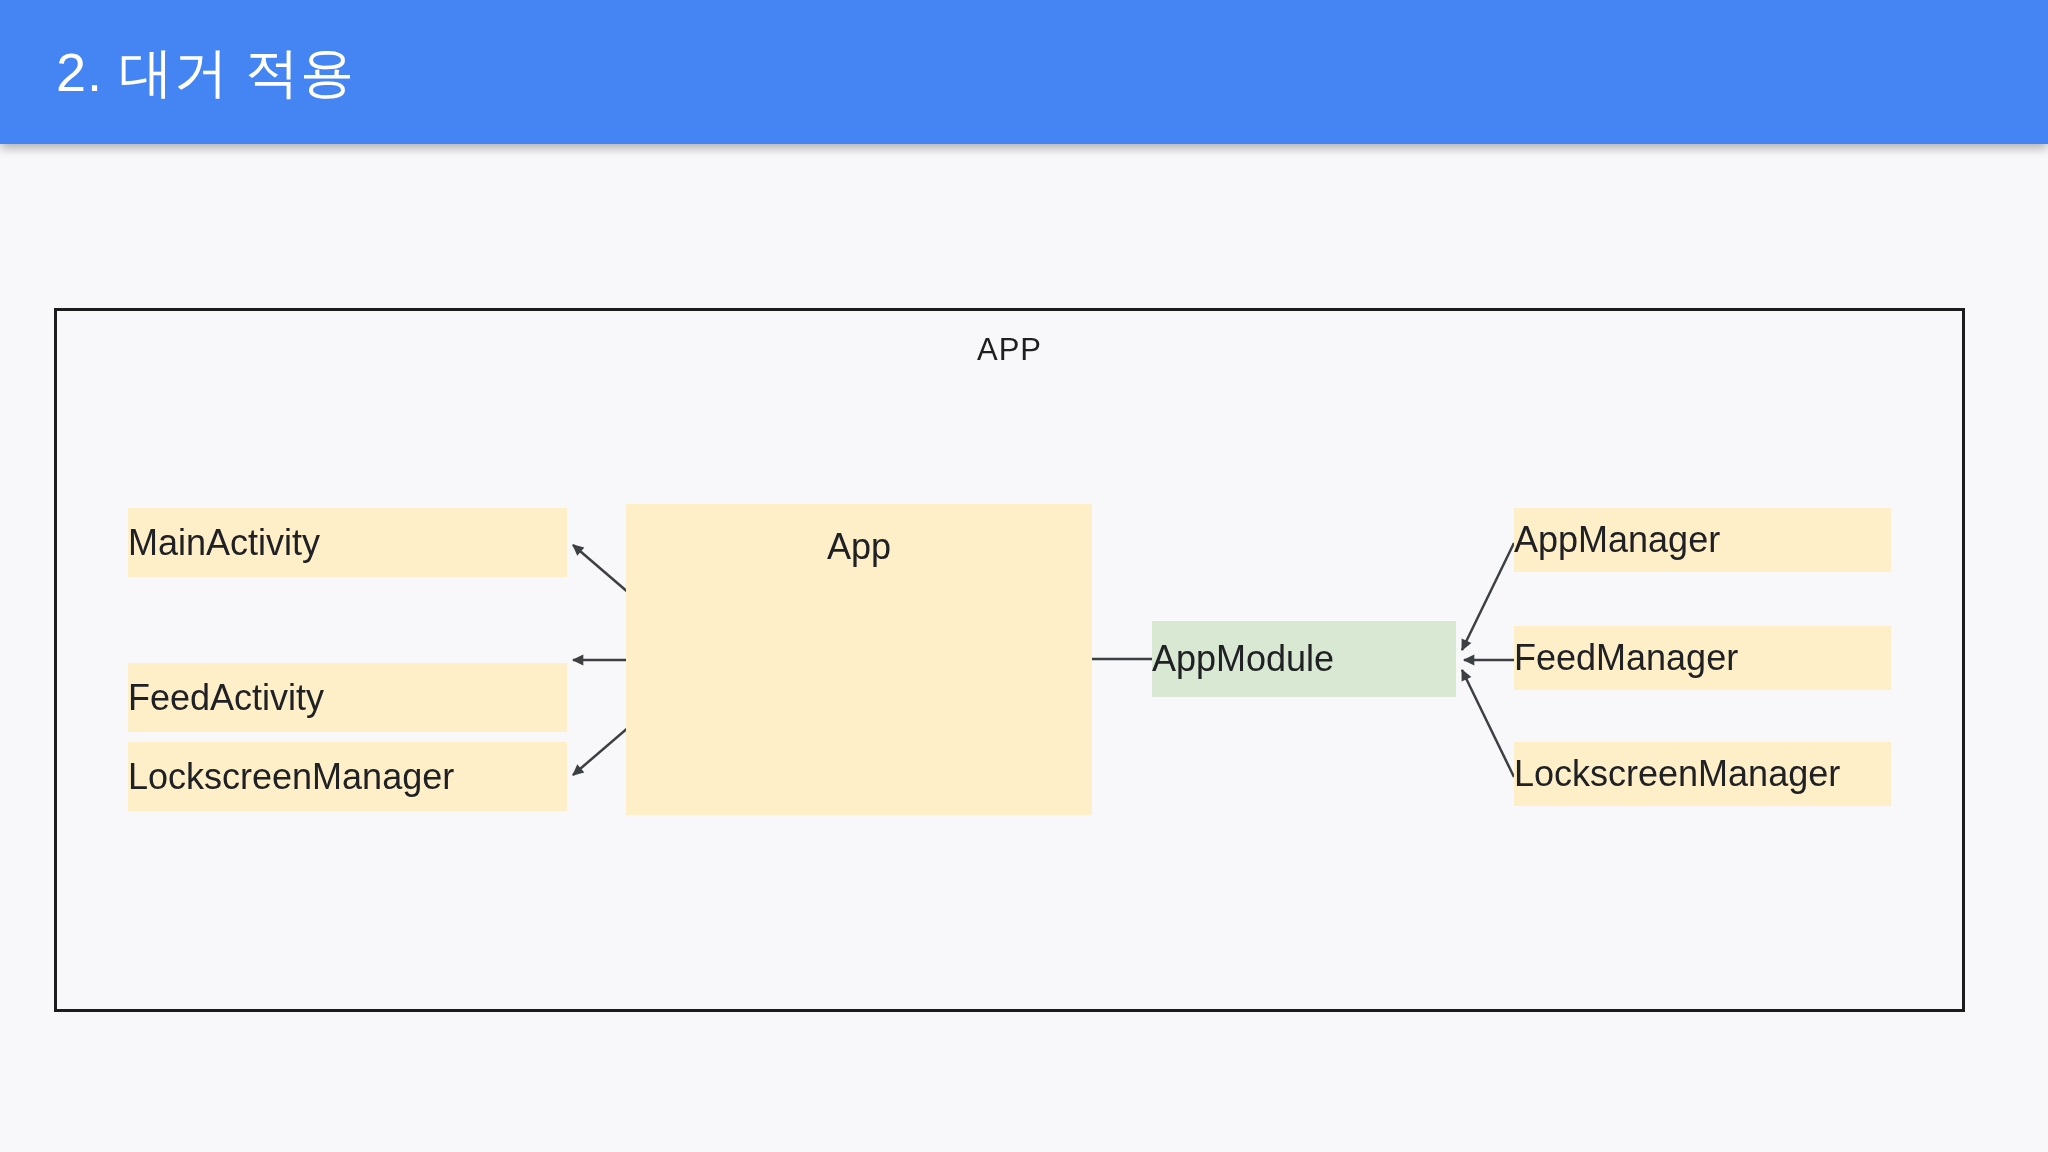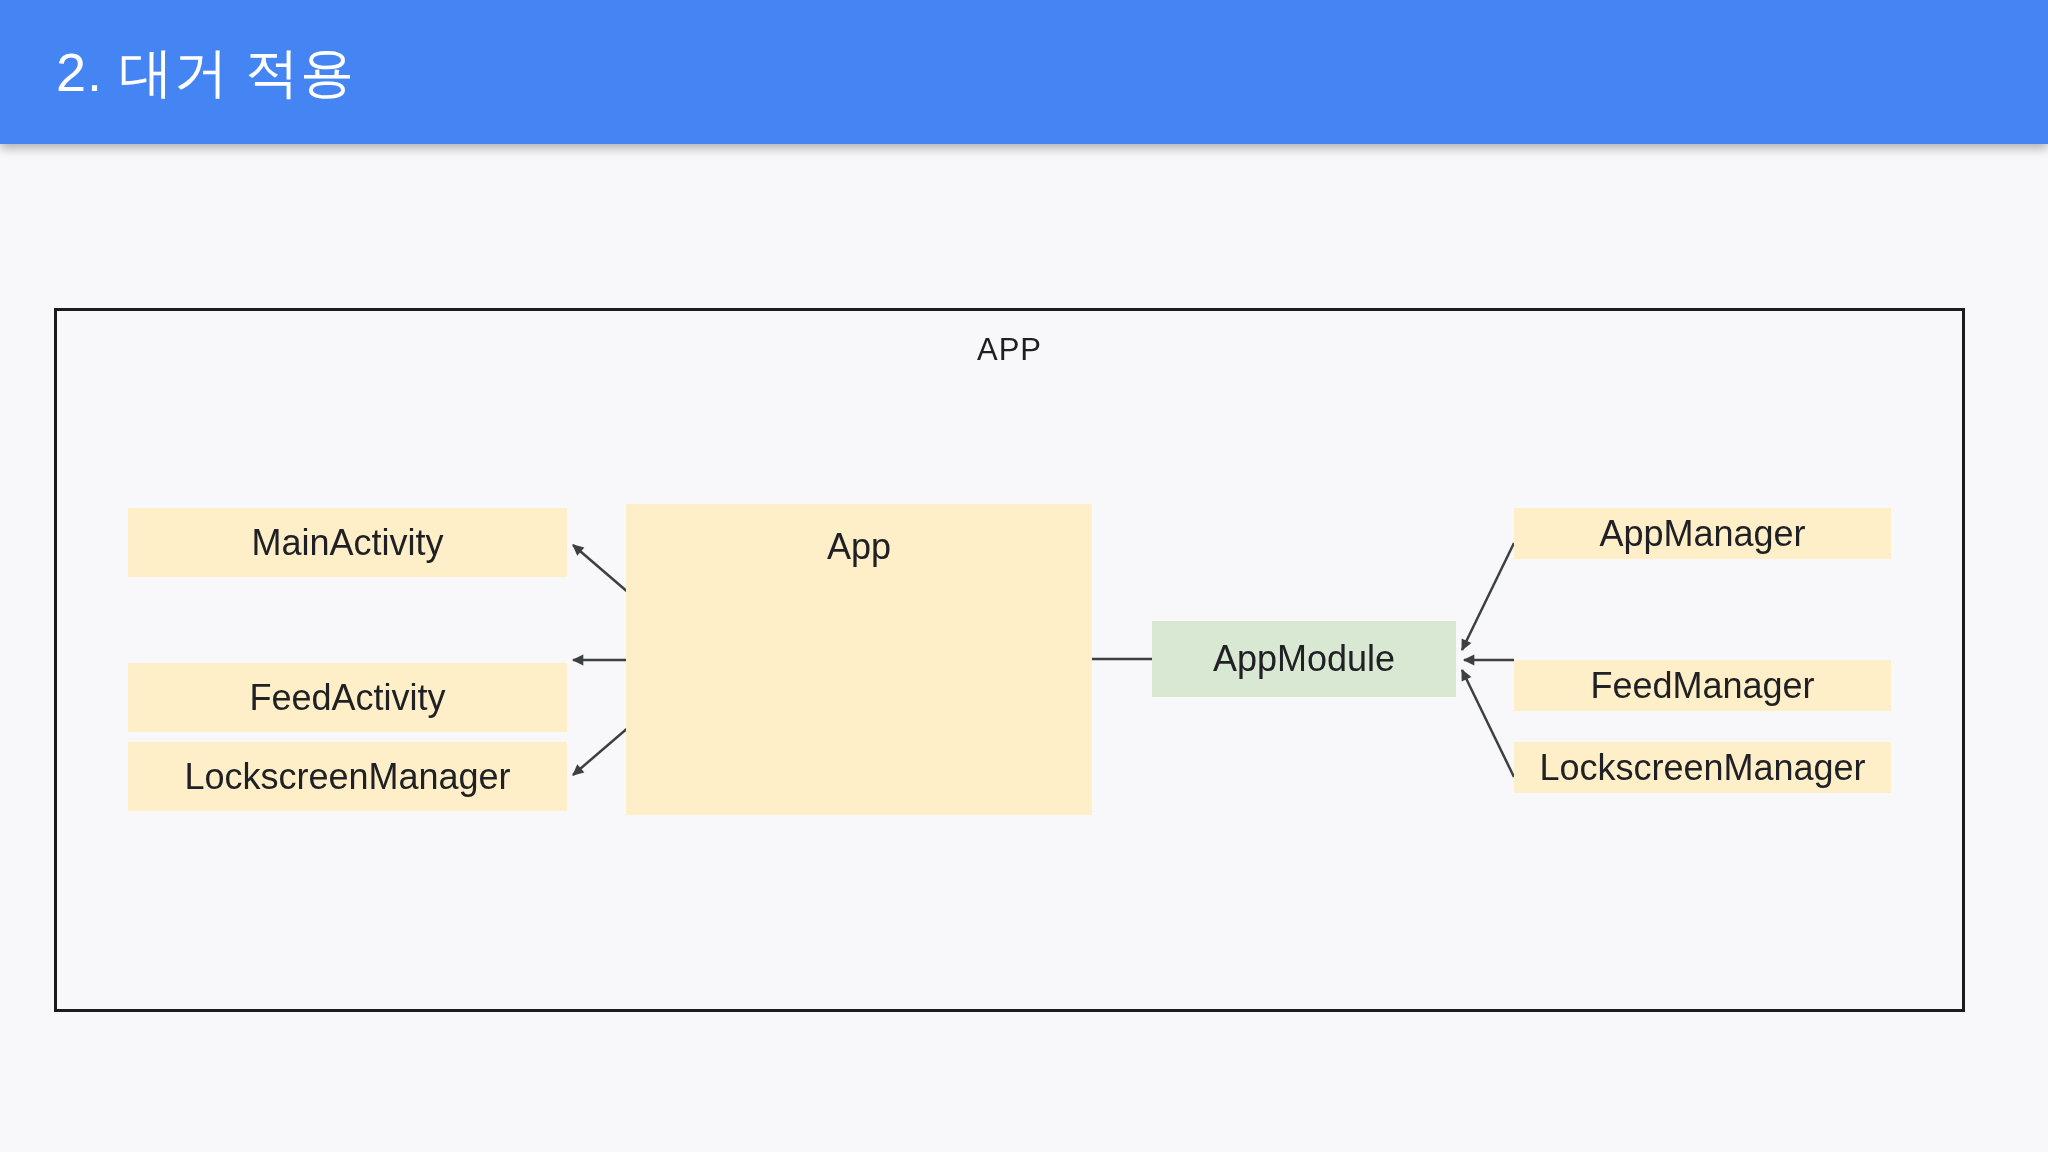--- a/index.html
+++ b/index.html
@@ -51,21 +51,20 @@
     text-align: center;
     font-size: 31px;
     color: #1F1F1F;
     letter-spacing: 1px;
   }
   
   .node {
     position: absolute;
     display: flex;
     align-items: center;
-    justify-content: center;
     font-size: 36px;
     color: #202124;
   }
   .yellow { background: #FEEFC9; }
   .green  { background: #D8E8D2; }
 
   
   .act { left: 128px; width: 439px; height: 69px; }
   .act-0 { top: 508px; }
   .act-1 { top: 626px; margin-top: 37px; }
@@ -83,23 +82,23 @@
     left: 0; top: 22px;
     width: 100%;
     text-align: center;
     font-size: 36px;
     color: #202124;
   }
   .component { left: 707px; top: 622px; width: 303px; height: 76px; }
   .module    { left: 1152px; top: 621px; width: 304px; height: 76px; }
 
   
-  .mgr { left: 1514px; width: 377px; height: 51px; }
+  .mgr { left: 1514px; width: 377px; height: 64px; }
   .mgr-0 { top: 508px; }
-  .mgr-1 { top: 660px; }
+  .mgr-1 { top: 626px; }
   .mgr-2 { top: 742px; }
 
   
   .edges {
     position: absolute;
     left: 0; top: 0;
     width: 2048px;
     height: 1152px;
     pointer-events: none;
   }

